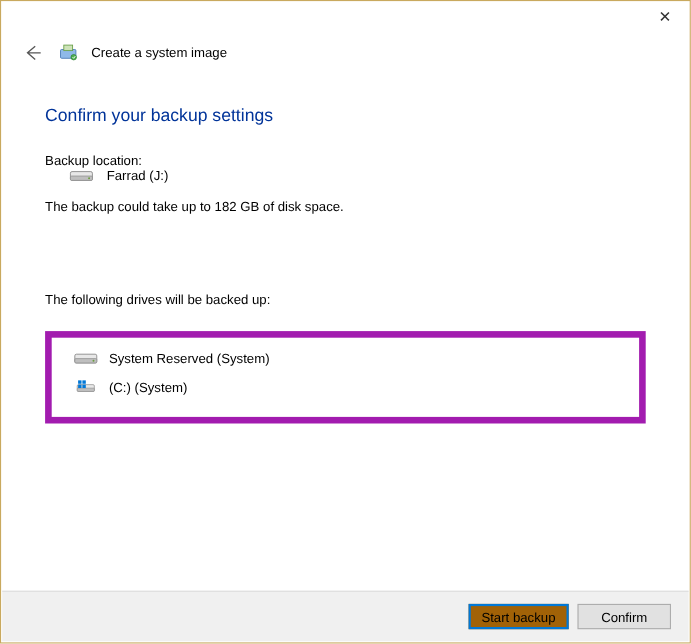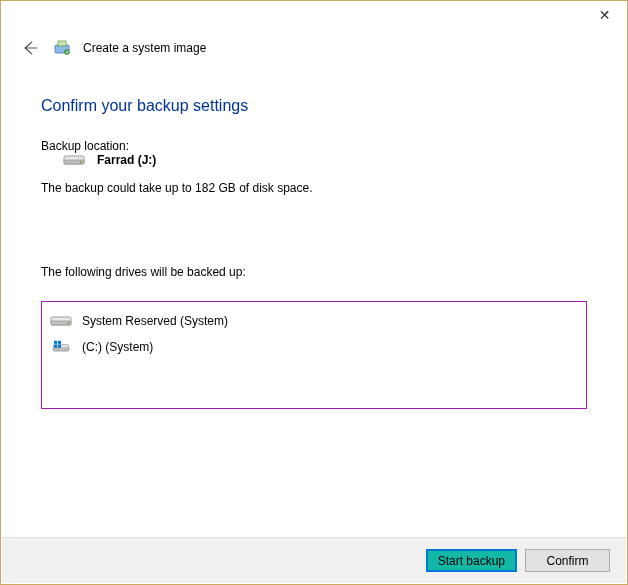--- a/index.html
+++ b/index.html
@@ -63,35 +63,34 @@
     .label {
       font-size: 12px;
       color: #000;
     }
     .loc-row {
       display: flex;
       align-items: center;
       gap: 12px;
       padding-left: 22px;
       margin-bottom: 14px;
-      font-weight: bold;
     }
     .loc-name { font-size: 12px; }
     .estimate {
       font-size: 12px;
       margin-bottom: 70px;
     }
     .drives-label {
       font-size: 12px;
       margin-bottom: 22px;
     }
     .drive-list {
-      border: 1px solid #a21caf;
-      height: 108px;
-      padding: 6px 2px;
+      border: 6px solid #a21caf;
+      height: 84px;
+      padding: 6px 14px;
     }
     .drive-row {
       display: flex;
       align-items: center;
       gap: 10px;
       padding: 6px 6px;
     }
     .drive-name { font-size: 12px; }
     .footer {
       position: absolute;
@@ -112,21 +111,21 @@
       height: 23px;
       border: 1px solid #adadad;
       background: #e1e1e1;
       font-family: inherit;
       font-size: 12px;
       cursor: pointer;
       padding: 0 10px;
     }
     .btn.primary {
       border: 2px solid #0078d7;
-      background: #14b8a6;
+      background: #a16207;
     }
     .hdd-icon {
       width: 22px;
       height: 14px;
       display: inline-block;
     }
   </style>
 </head>
 <body>
 

